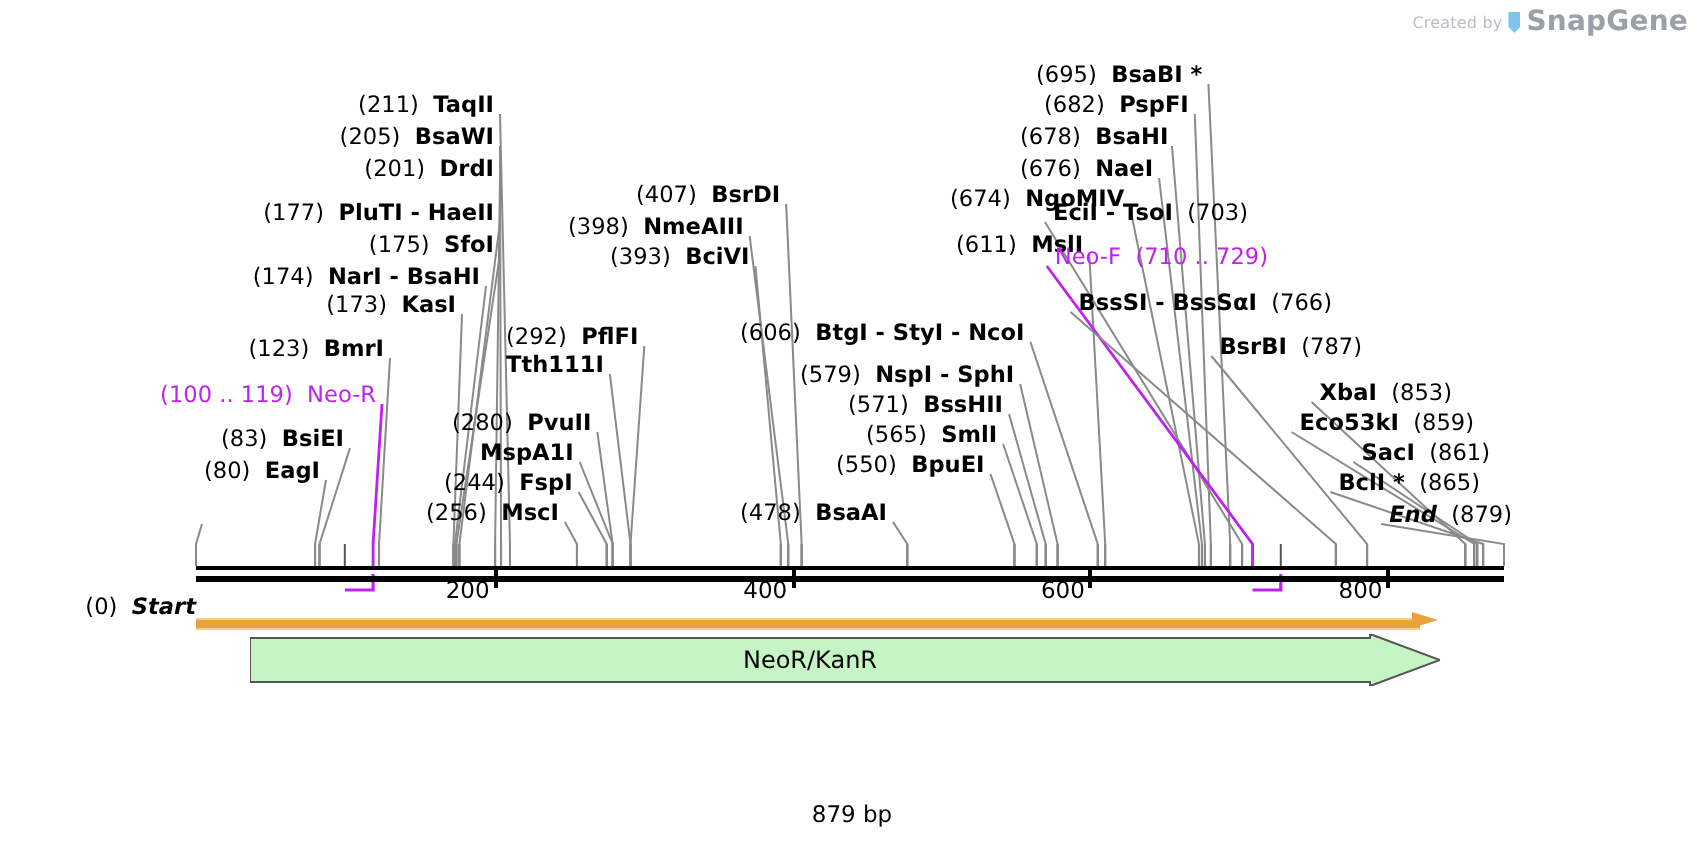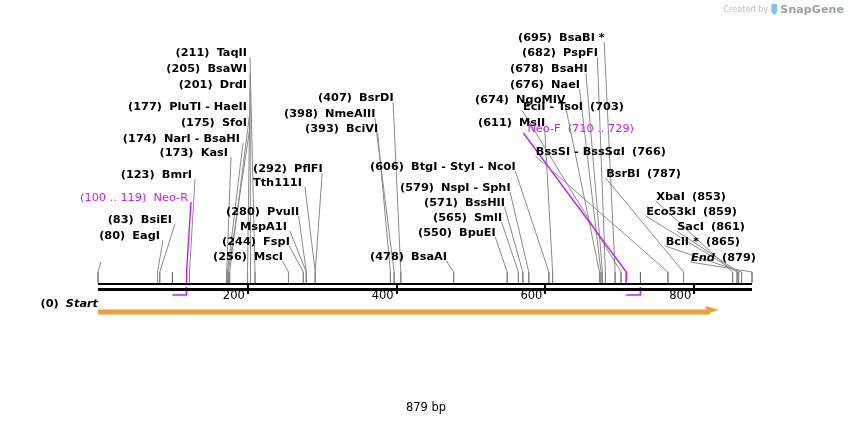--- a/index.html
+++ b/index.html
@@ -8,30 +8,30 @@
     font-family:"DejaVu Sans","Liberation Sans",sans-serif;
     -webkit-font-smoothing:antialiased;
   }
   #map{position:relative;width:852px;height:423px;}
 
   
   .watermark{
     position:absolute;right:8px;top:3px;display:flex;align-items:center;gap:3px;
     font-size:8px;color:#b9bdc4;letter-spacing:.1px;
   }
-  .watermark .sg{color:#9aa0a8;font-weight:bold;font-size:11px;}
+  .watermark .sg{color:#9aa0a8;font-weight:bold;font-size:14px;}
   .wm-flag{width:6px;height:11px;background:#7fc4e8;
            clip-path:polygon(0 0,100% 0,100% 72%,50% 100%,0 72%);}
 
   
   .lbl{
     position:absolute;white-space:nowrap;font-size:11.3px;line-height:11.3px;
     color:#000;
   }
-  .lbl .pos{font-weight:bold;}
+  .lbl .pos{font-weight:normal;}
   .lbl .nm{font-weight:bold;}
   .lbl.r{transform:translateX(-100%);}     
   .prim{color:#c020f0;}
   .prim .pos,.prim .nm{color:#c020f0;font-weight:normal;}
   .lbl.ital .nm{font-style:italic;font-weight:bold;}
 
   
   #leaders{position:absolute;left:0;top:0;width:852px;height:423px;pointer-events:none;}
 
   
@@ -226,16 +226,22 @@
       <div class="ticklbl" style="left: 542.416px;">600</div>
       <div class="tickmark" style="left: 693.222px;"></div>
       <div class="ticklbl" style="left: 691.222px;">800</div>
     </div>
 
   <div class="orf">
     <div class="orf-line"></div>
     <div class="orf-head"></div>
   </div>
 
+  <div class="feat">
+    <svg class="feat-svg" width="595" height="26" viewBox="0 0 595 26">
+      <polygon id="featpoly" points="0,2 560,2 560,0 595,13 560,26 560,24 0,24" fill="#c5f5c5" stroke="#555555" stroke-width="1"></polygon>
+    </svg>
+    <div class="feat-label">NeoR/KanR</div>
+  </div>
 
   <div class="subtitle">879 bp</div>
 
 </div>
 
 </body></html>

